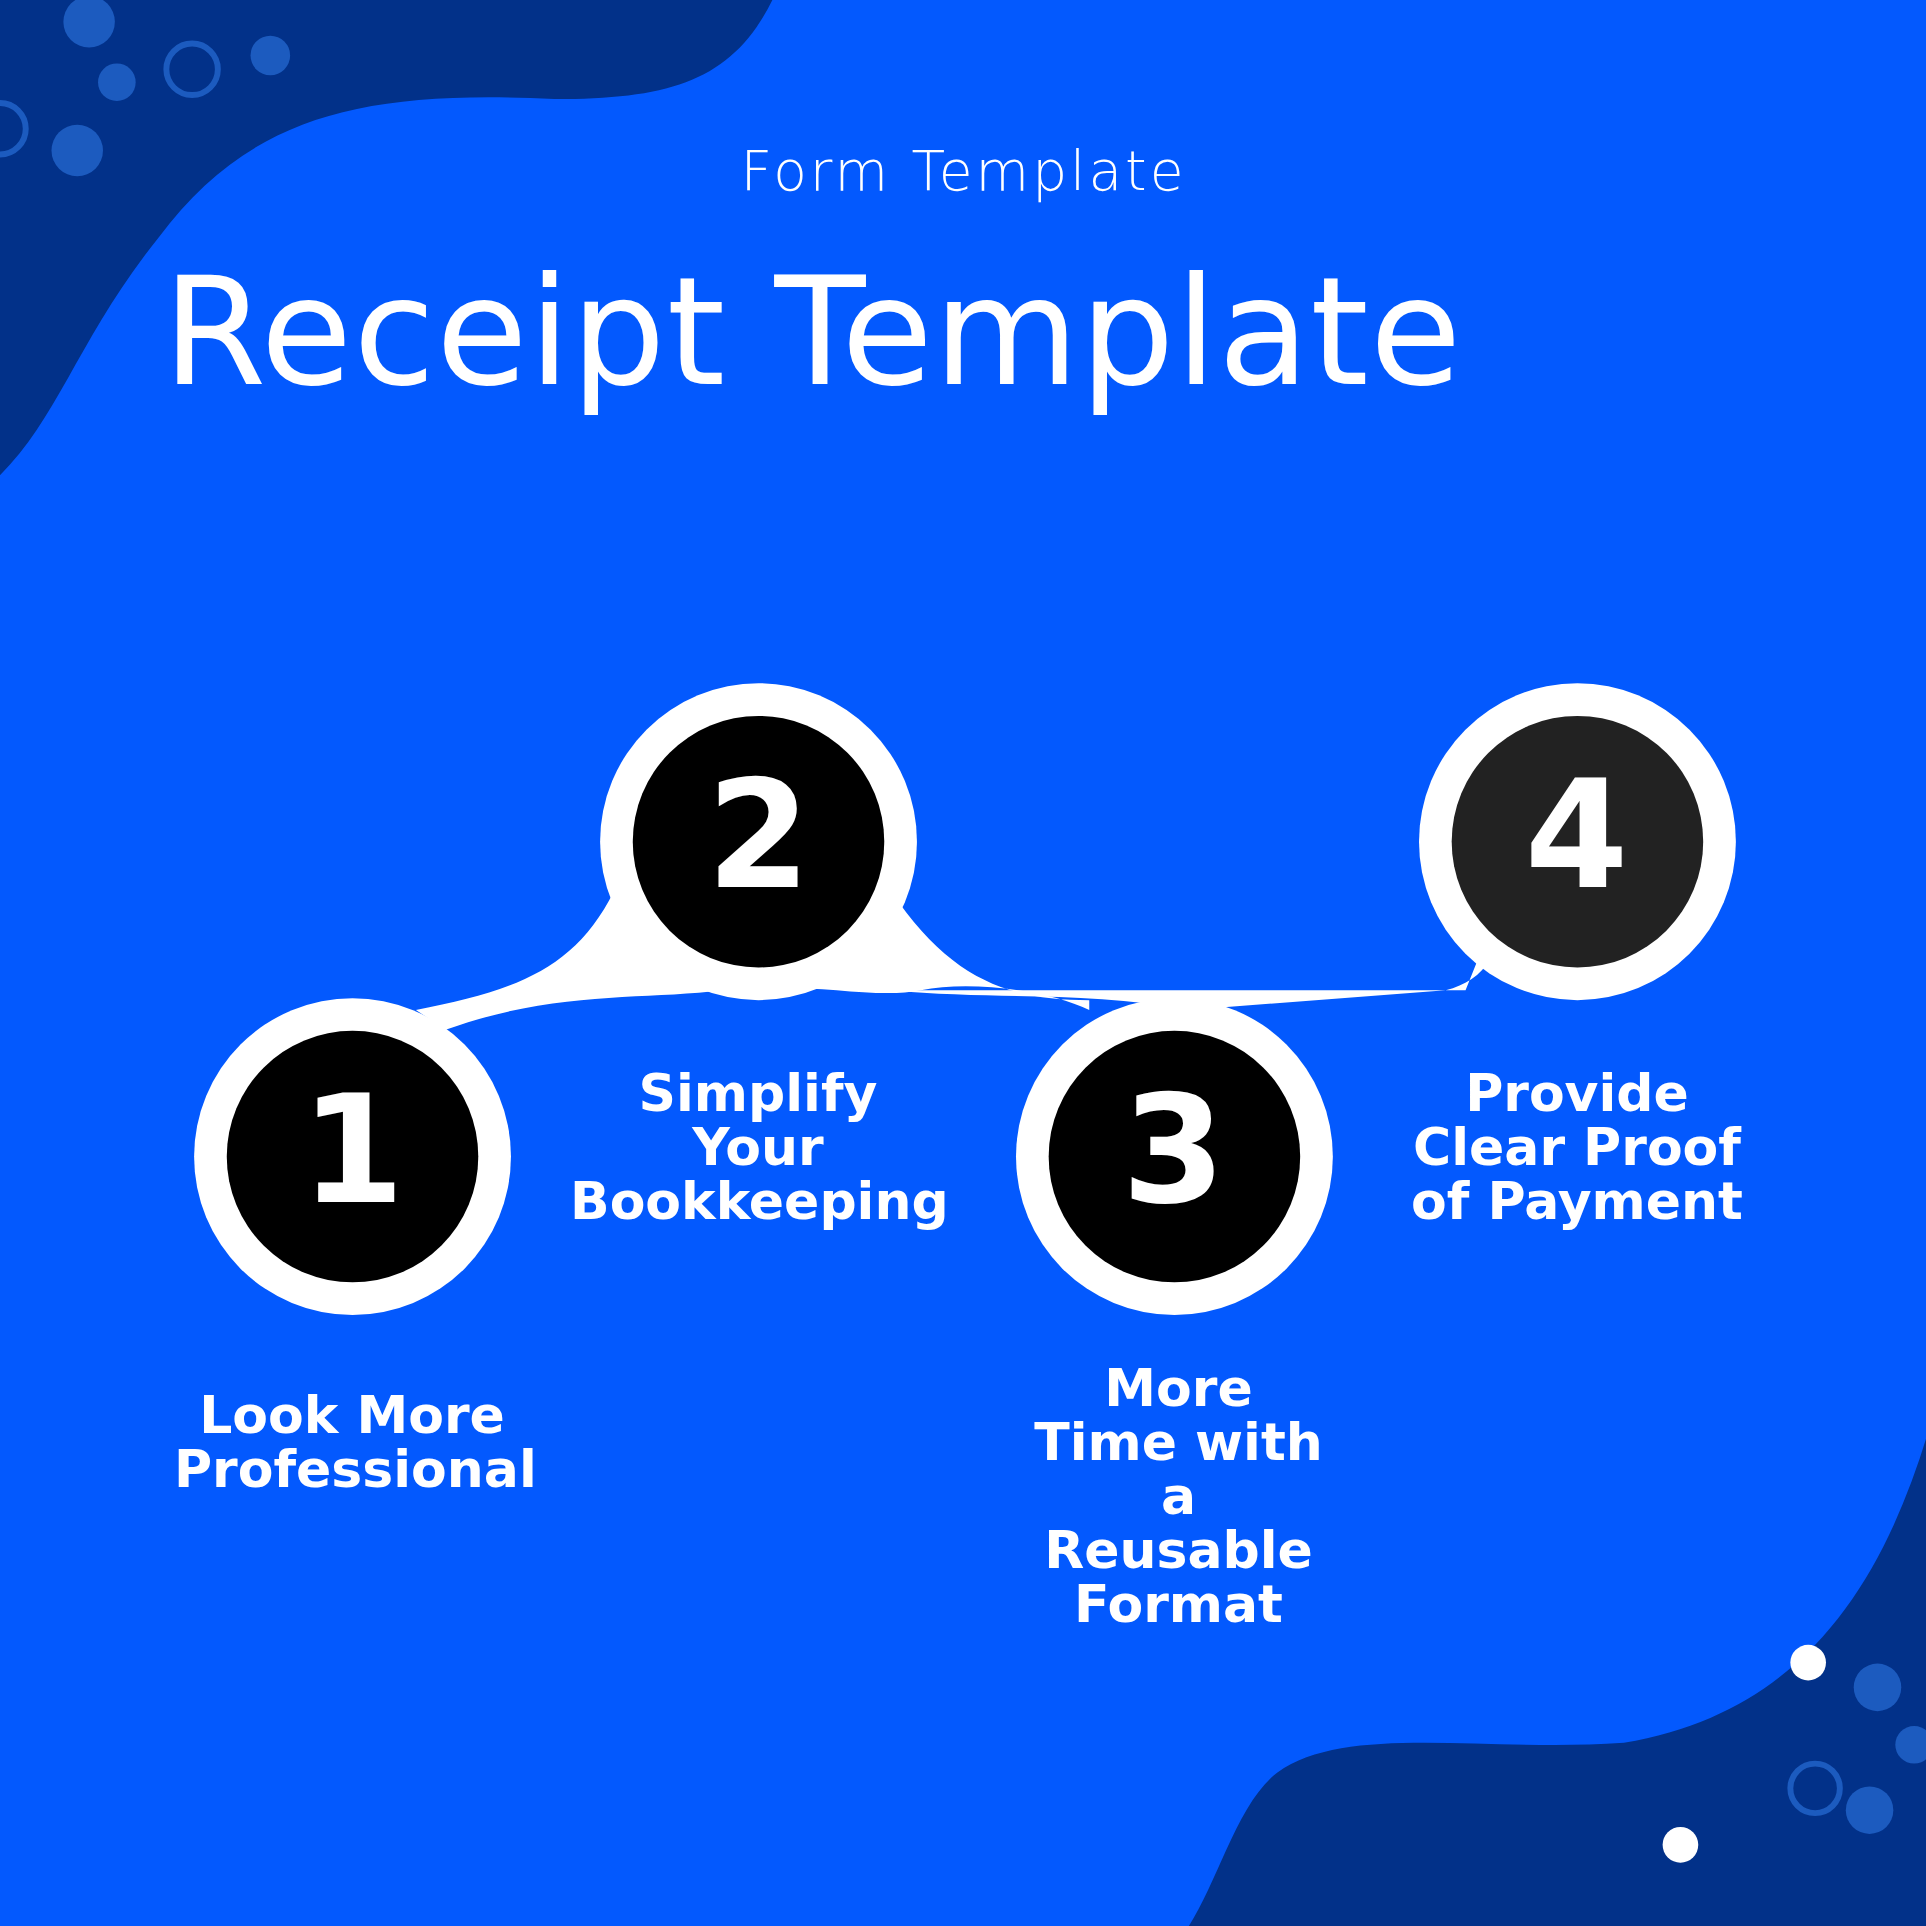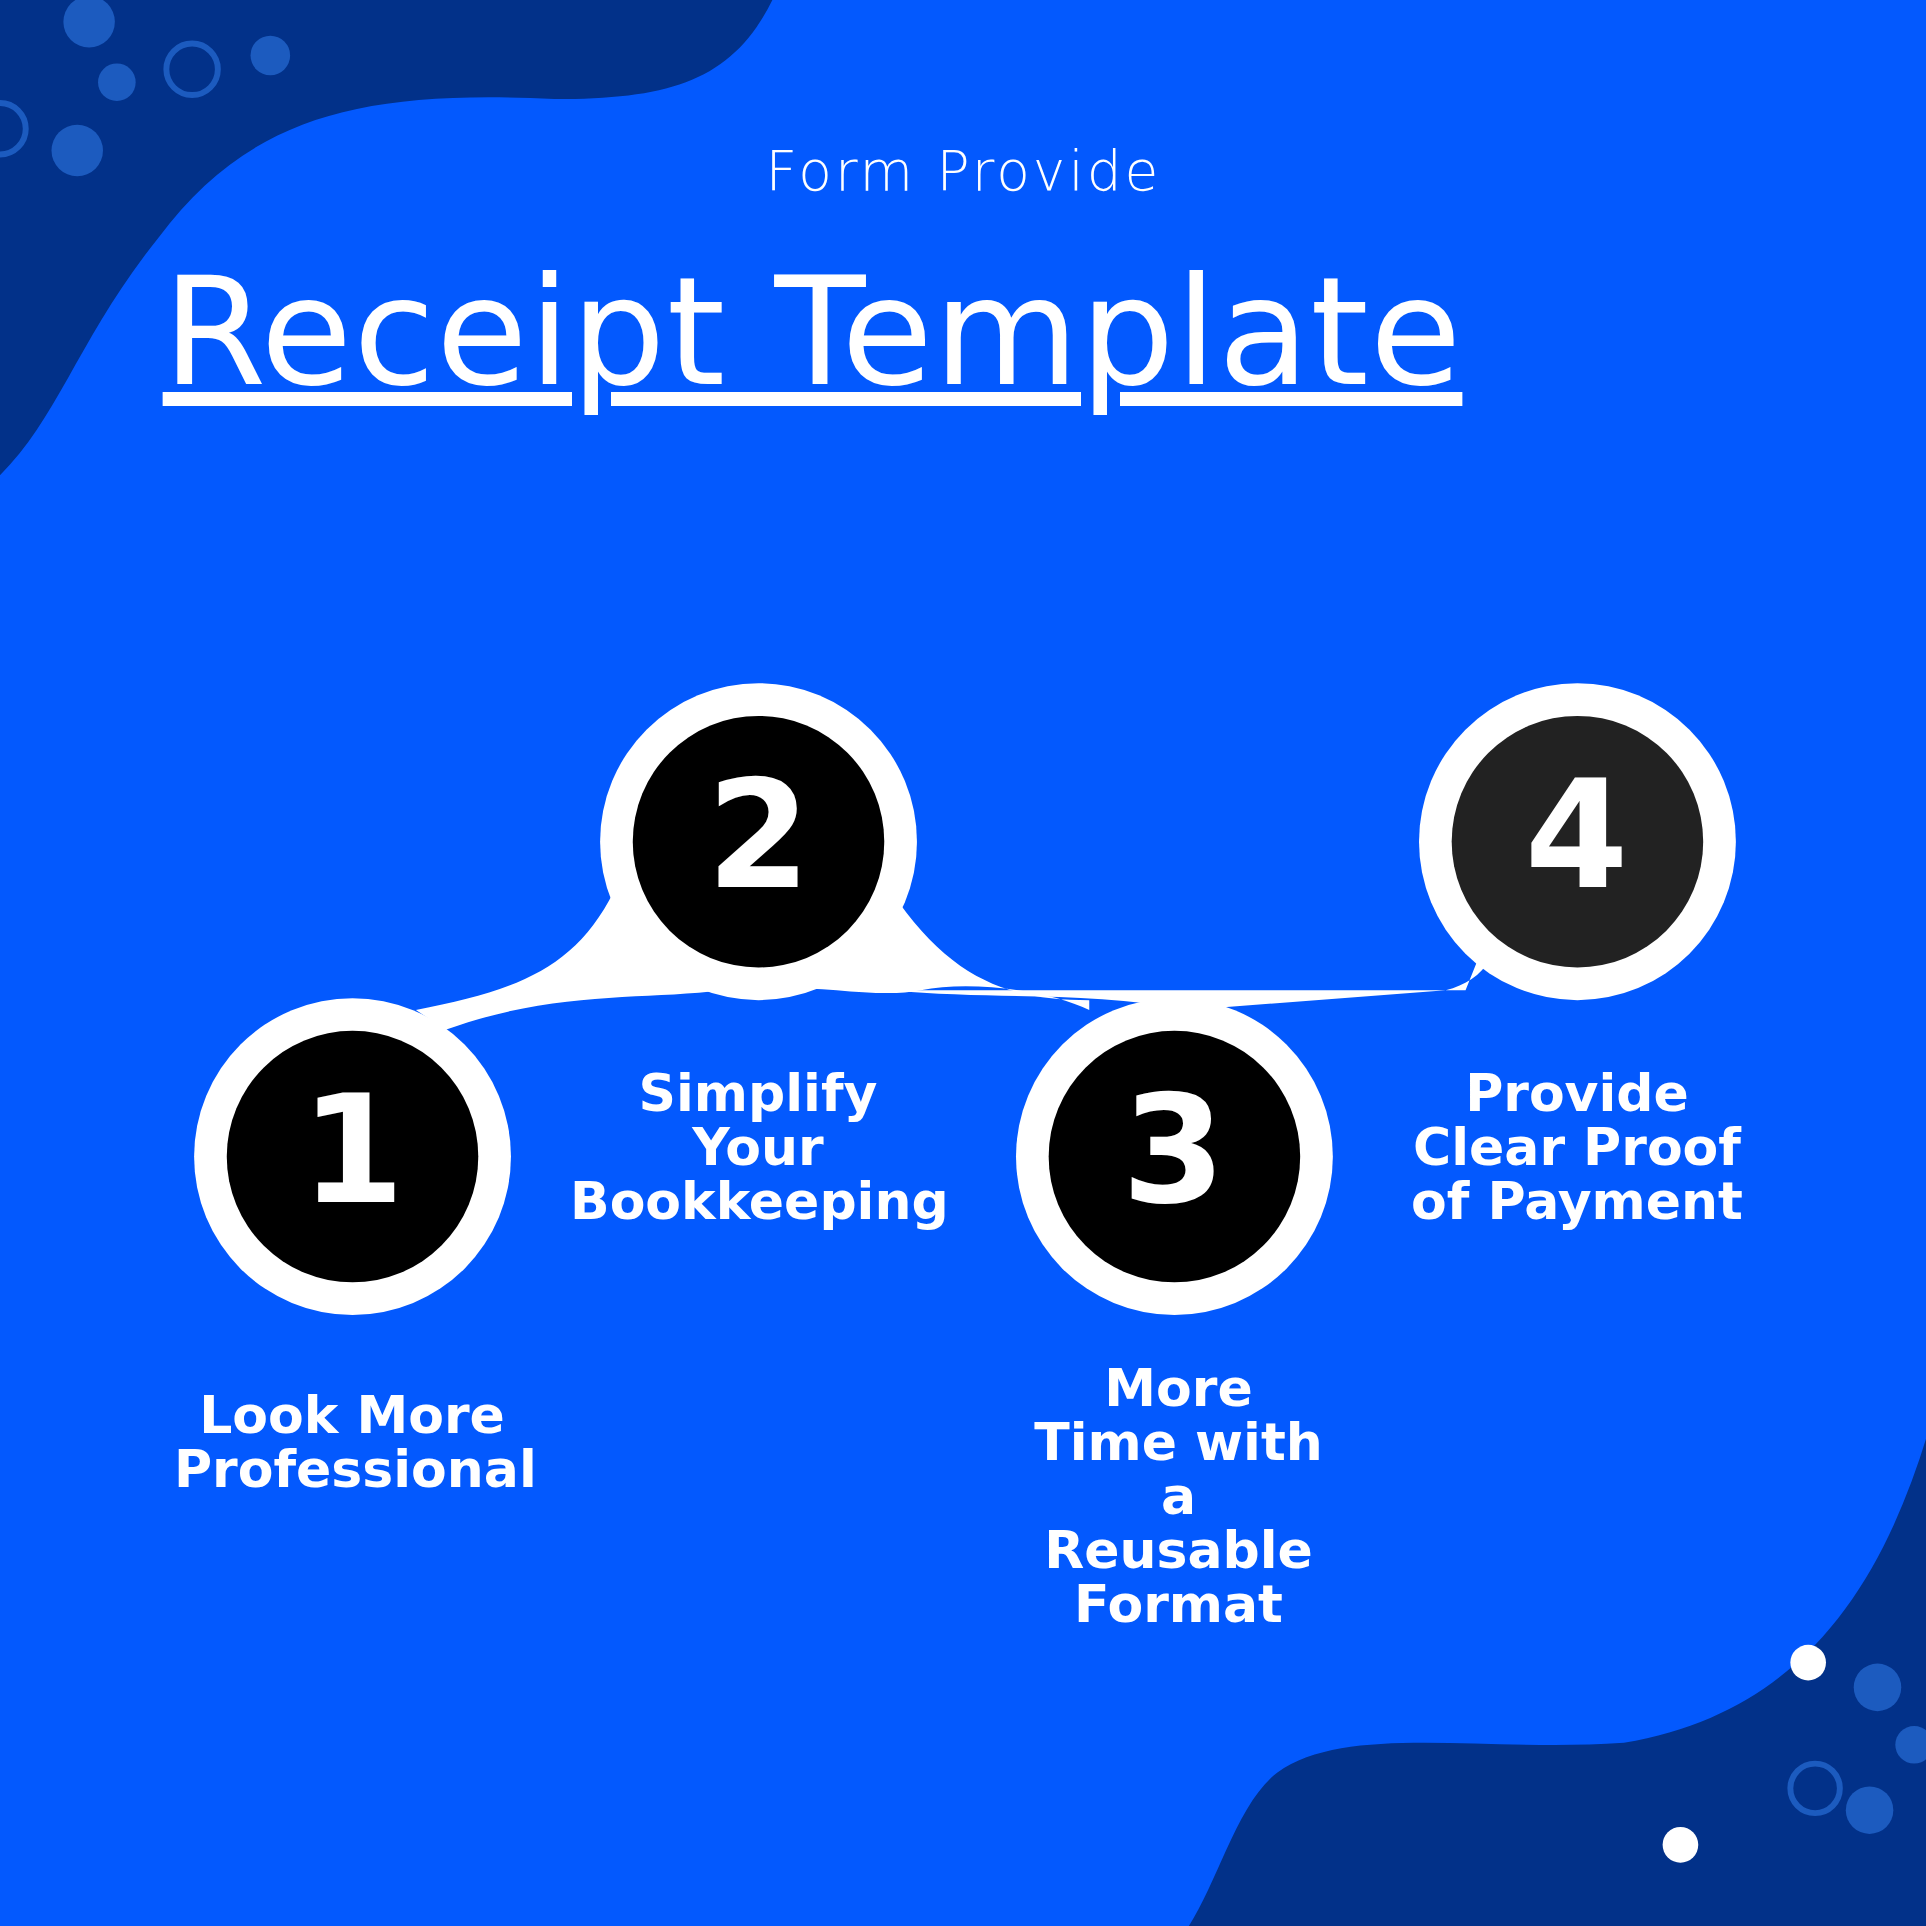--- a/index.html
+++ b/index.html
@@ -1,21 +1,21 @@
 <!DOCTYPE html>
 <html><head>
 <meta charset="utf-8">
 <style>
   html,body{margin:0;padding:0;}
   body{width:1927px;height:1927px;overflow:hidden;background:#0359fe;font-family:"DejaVu Sans","Liberation Sans",sans-serif;}
   .stage{position:relative;width:1927px;height:1927px;}
   svg.bg{position:absolute;left:0;top:0;}
   .t{position:absolute;color:#fff;text-align:center;}
   .sub{left:0;width:1927px;top:139px;font-size:55px;letter-spacing:3px;font-weight:300;}
-  .title{left:0;width:1625px;top:246px;font-size:149px;letter-spacing:1px;text-decoration:underline;}
+  .title{left:0;width:1625px;top:246px;font-size:149px;letter-spacing:1px;}
   .num{position:absolute;color:#fff;font-weight:bold;font-size:149px;text-align:center;width:257px;}
   .lbl{position:absolute;color:#fff;font-weight:bold;font-size:52px;line-height:54px;text-align:center;width:396px;}
 </style>
 </head>
 <body>
 
 <div class="stage">
 <svg class="bg" width="1927" height="1927" viewBox="0 0 1946 1946">
   <path d="M0 0 H780 C740 80 680 100 560 100 C360 90 250 120 160 240 C80 340 60 420 0 480 Z" fill="#023189"></path>
   <circle cx="90" cy="22" r="26" fill="#1c5bbf"></circle>
@@ -37,21 +37,21 @@
     <circle cx="1186" cy="1168" r="160"></circle>
         <circle cx="1593" cy="850" r="160"></circle>
     <path d="M420 1020 C520 1000 580 980 620 900 L900 900 C960 990 1020 1010 1100 1010 L1100 1020 C1060 1000 980 990 930 1000 C880 1010 820 990 730 1000 C650 1010 560 1000 450 1040 Z"></path>
     <path d="M900 1000 C1000 1010 1100 1000 1200 1020 L1460 1000 C1500 990 1520 960 1520 900 L1480 1000 Z"></path>
   </g>
   <circle cx="356" cy="1168" r="127" fill="#000"></circle>
       <circle cx="766" cy="850" r="127" fill="#000"></circle>
   <circle cx="1186" cy="1168" r="127" fill="#000"></circle>
       <circle cx="1593" cy="850" r="127" fill="#222"></circle>
 </svg>
-<div class="t sub">Form Provide</div>
+<div class="t sub">Form Template</div>
 <div class="t title">Receipt Template</div>
 <div class="num" style="left:224px;top:1064px">1</div>
 <div class="num" style="left:630px;top:749px">2</div>
 <div class="num" style="left:1045px;top:1064px">3</div>
 <div class="num" style="left:1448px;top:749px">4</div>
 <div class="lbl" style="left:174px;top:1388px;width:356px">Look More Professional</div>
 <div class="lbl" style="left:570px;top:1066px;width:376px">Simplify Your Bookkeeping</div>
 <div class="lbl" style="left:1030px;top:1361px;width:297px">More Time with a Reusable Format</div>
 <div class="lbl" style="left:1399px;top:1066px;width:356px">Provide Clear Proof of Payment</div>
 </div>

